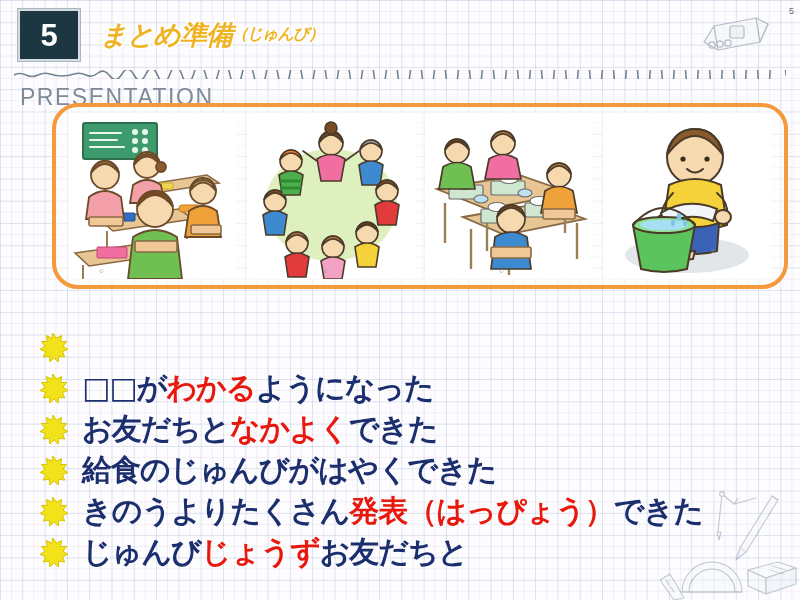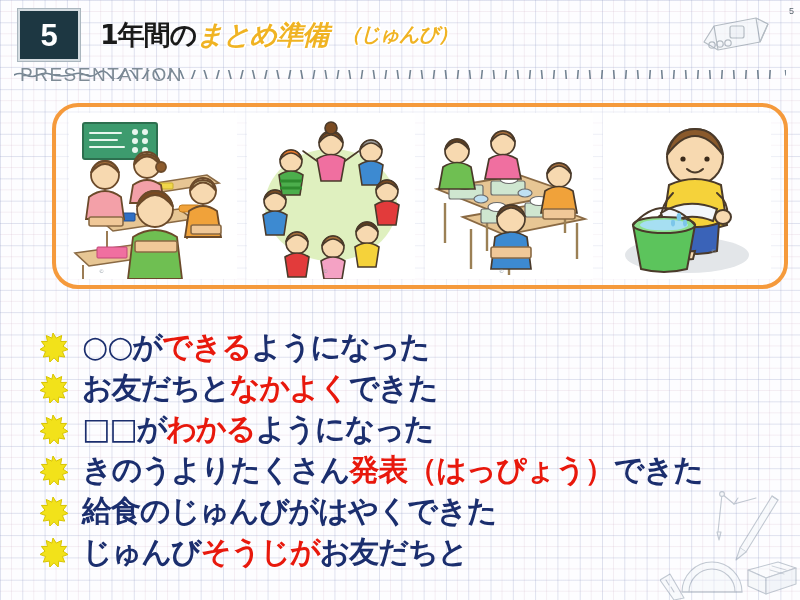--- a/index.html
+++ b/index.html
@@ -48,35 +48,35 @@
   }
   .t-black{color:#1a1a1a;}
   .t-gold{
     color:#f0b323;
     text-shadow:
       -1.4px -1.4px 0 #fff,  1.4px -1.4px 0 #fff,
       -1.4px  1.4px 0 #fff,  1.4px  1.4px 0 #fff,
       -1.4px 0 0 #fff, 1.4px 0 0 #fff, 0 -1.4px 0 #fff, 0 1.4px 0 #fff;
     font-style: italic;
   }
-  .t-gold-sm{font-size:20px;margin-left:13px;}
+  .t-gold-sm{font-size:16px;}
 
   #page-num{
     position:absolute;right:6px;top:6px;
     font-size:9px;color:#5b6770;font-family:"Liberation Sans",sans-serif;
   }
 
   #sharpener-icon{position:absolute;left:700px;top:12px;width:72px;height:44px;opacity:.55;}
 
   
   #divider{position:absolute;left:14px;top:70px;width:772px;height:9px;opacity:.85;}
 
   #presentation-label{
-    position:absolute;left:20px;top:64px;
-    font-size:19px;color:#7e8b96;letter-spacing:1.5px;
+    position:absolute;left:20px;top:84px;
+    font-size:23px;color:#7e8b96;letter-spacing:1.5px;
     font-family:"Liberation Sans",sans-serif;font-weight:400;
   }
 
   
   #image-frame{
     position:absolute;left:52px;top:103px;width:736px;height:186px;
     border:4px solid #f59a3c;border-radius:26px;
     background:rgba(255,255,255,.45);
     box-sizing:border-box;
   }
@@ -108,21 +108,20 @@
 
 <div id="slide">
 
   <div id="header">
 
     <div id="num-badge">
       <span>5</span>
     </div>
 
     <div id="title">
-      <span class="t-black">1年間の</span>
       <span class="t-gold">まとめ</span>
       <span class="t-gold">準備</span>
       <span class="t-gold t-gold-sm">（じゅんび）</span>
     </div>
 
     <svg id="sharpener-icon" viewBox="0 0 72 44">
       <g fill="none" stroke="#7b8894" stroke-width="1.2" stroke-linejoin="round">
         <path d="M4 30 L14 14 L56 6 L68 12 L60 30 L18 38 Z" fill="#f2f5f8"></path>
         <path d="M14 14 L18 38"></path>
         <path d="M56 6 L60 30"></path>
@@ -357,67 +356,64 @@
 
     </div>
   </div>
 
   <div id="bullet-list">
 
     <div class="bullet-row">
       <svg class="bullet-icon" viewBox="0 0 30 30">
         <path d="M15 1 l3.2 5.1 5.5-2.6-1.1 6 6-0.1-3.6 4.8 5 3.3-5.6 2 2.3 5.6-6-1-0.5 6-4.2-4.3-4.2 4.3-0.5-6-6 1 2.3-5.6-5.6-2 5-3.3-3.6-4.8 6 0.1-1.1-6 5.5 2.6Z" fill="#f2e21a" stroke="#d8c400" stroke-width="1"></path>
       </svg>
+    </div>
+
+    <div class="bullet-row">
+      <svg class="bullet-icon" viewBox="0 0 30 30">
+        <path d="M15 1 l3.2 5.1 5.5-2.6-1.1 6 6-0.1-3.6 4.8 5 3.3-5.6 2 2.3 5.6-6-1-0.5 6-4.2-4.3-4.2 4.3-0.5-6-6 1 2.3-5.6-5.6-2 5-3.3-3.6-4.8 6 0.1-1.1-6 5.5 2.6Z" fill="#f2e21a" stroke="#d8c400" stroke-width="1"></path>
+      </svg>
       <div class="bullet-text">
-        <span class="b-outline">○○</span><span class="b-navy">が</span><span class="b-red">できる</span><span class="b-navy">ようになった</span>
+        <span class="b-outline">□□</span><span class="b-navy">が</span><span class="b-red">わかる</span><span class="b-navy">ようになった</span>
       </div>
     </div>
 
     <div class="bullet-row">
       <svg class="bullet-icon" viewBox="0 0 30 30">
         <path d="M15 1 l3.2 5.1 5.5-2.6-1.1 6 6-0.1-3.6 4.8 5 3.3-5.6 2 2.3 5.6-6-1-0.5 6-4.2-4.3-4.2 4.3-0.5-6-6 1 2.3-5.6-5.6-2 5-3.3-3.6-4.8 6 0.1-1.1-6 5.5 2.6Z" fill="#f2e21a" stroke="#d8c400" stroke-width="1"></path>
       </svg>
       <div class="bullet-text">
         <span class="b-navy">お友だちと</span><span class="b-red">なかよく</span><span class="b-navy">できた</span>
       </div>
     </div>
 
     <div class="bullet-row">
       <svg class="bullet-icon" viewBox="0 0 30 30">
         <path d="M15 1 l3.2 5.1 5.5-2.6-1.1 6 6-0.1-3.6 4.8 5 3.3-5.6 2 2.3 5.6-6-1-0.5 6-4.2-4.3-4.2 4.3-0.5-6-6 1 2.3-5.6-5.6-2 5-3.3-3.6-4.8 6 0.1-1.1-6 5.5 2.6Z" fill="#f2e21a" stroke="#d8c400" stroke-width="1"></path>
       </svg>
       <div class="bullet-text">
-        <span class="b-outline">□□</span><span class="b-navy">が</span><span class="b-red">わかる</span><span class="b-navy">ようになった</span>
+        <span class="b-navy">給食のじゅんびがはやくできた</span>
       </div>
     </div>
 
     <div class="bullet-row">
       <svg class="bullet-icon" viewBox="0 0 30 30">
         <path d="M15 1 l3.2 5.1 5.5-2.6-1.1 6 6-0.1-3.6 4.8 5 3.3-5.6 2 2.3 5.6-6-1-0.5 6-4.2-4.3-4.2 4.3-0.5-6-6 1 2.3-5.6-5.6-2 5-3.3-3.6-4.8 6 0.1-1.1-6 5.5 2.6Z" fill="#f2e21a" stroke="#d8c400" stroke-width="1"></path>
       </svg>
       <div class="bullet-text">
         <span class="b-navy">きのうよりたくさん</span><span class="b-red">発表（はっぴょう）</span><span class="b-navy">できた</span>
       </div>
     </div>
 
     <div class="bullet-row">
       <svg class="bullet-icon" viewBox="0 0 30 30">
         <path d="M15 1 l3.2 5.1 5.5-2.6-1.1 6 6-0.1-3.6 4.8 5 3.3-5.6 2 2.3 5.6-6-1-0.5 6-4.2-4.3-4.2 4.3-0.5-6-6 1 2.3-5.6-5.6-2 5-3.3-3.6-4.8 6 0.1-1.1-6 5.5 2.6Z" fill="#f2e21a" stroke="#d8c400" stroke-width="1"></path>
       </svg>
       <div class="bullet-text">
-        <span class="b-navy">給食のじゅんびがはやくできた</span>
-      </div>
-    </div>
-
-    <div class="bullet-row">
-      <svg class="bullet-icon" viewBox="0 0 30 30">
-        <path d="M15 1 l3.2 5.1 5.5-2.6-1.1 6 6-0.1-3.6 4.8 5 3.3-5.6 2 2.3 5.6-6-1-0.5 6-4.2-4.3-4.2 4.3-0.5-6-6 1 2.3-5.6-5.6-2 5-3.3-3.6-4.8 6 0.1-1.1-6 5.5 2.6Z" fill="#f2e21a" stroke="#d8c400" stroke-width="1"></path>
-      </svg>
-      <div class="bullet-text">
-        <span class="b-navy">じゅんび</span><span class="b-red">そうじが</span><span class="b-navy">お友だちと</span>
+        <span class="b-navy">じゅんび</span><span class="b-red">じょうず</span><span class="b-navy">お友だちと</span>
       </div>
     </div>
 
   </div>
 
   <svg id="stationery-sketch" viewBox="0 0 138 112">
     <g fill="none" stroke="#7a8a9c" stroke-width="1.1" stroke-linejoin="round" stroke-linecap="round">
 
       <g>
         <path d="M62 6 L58 44"></path>

